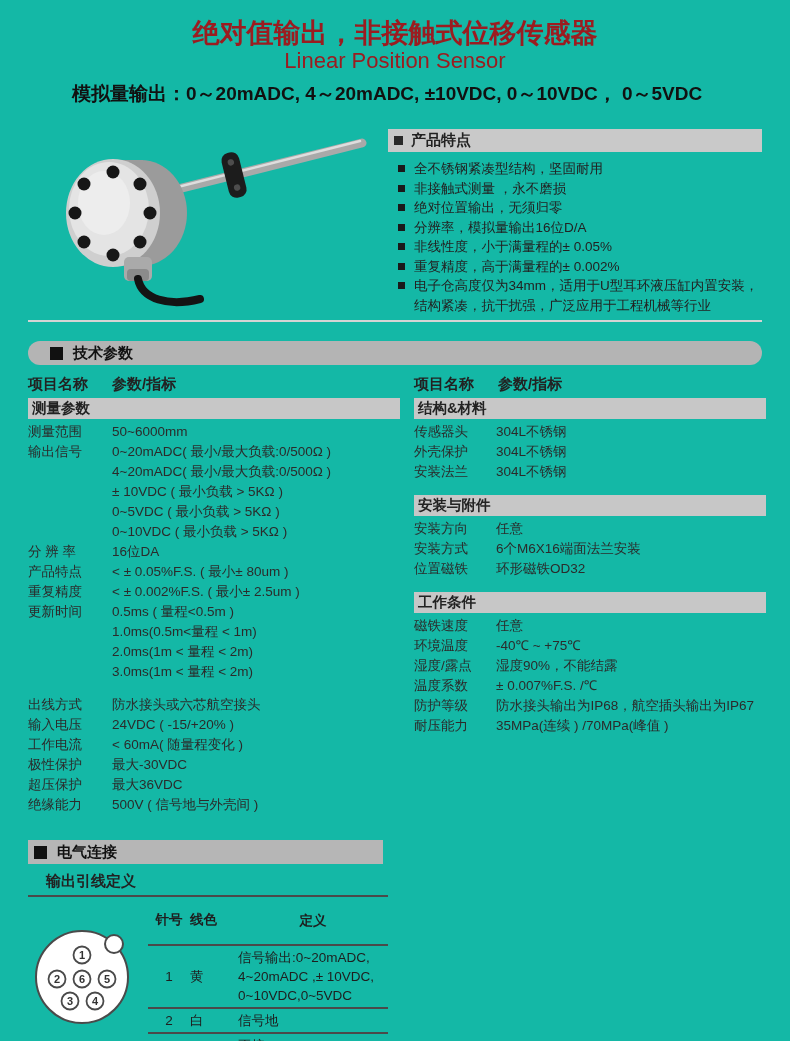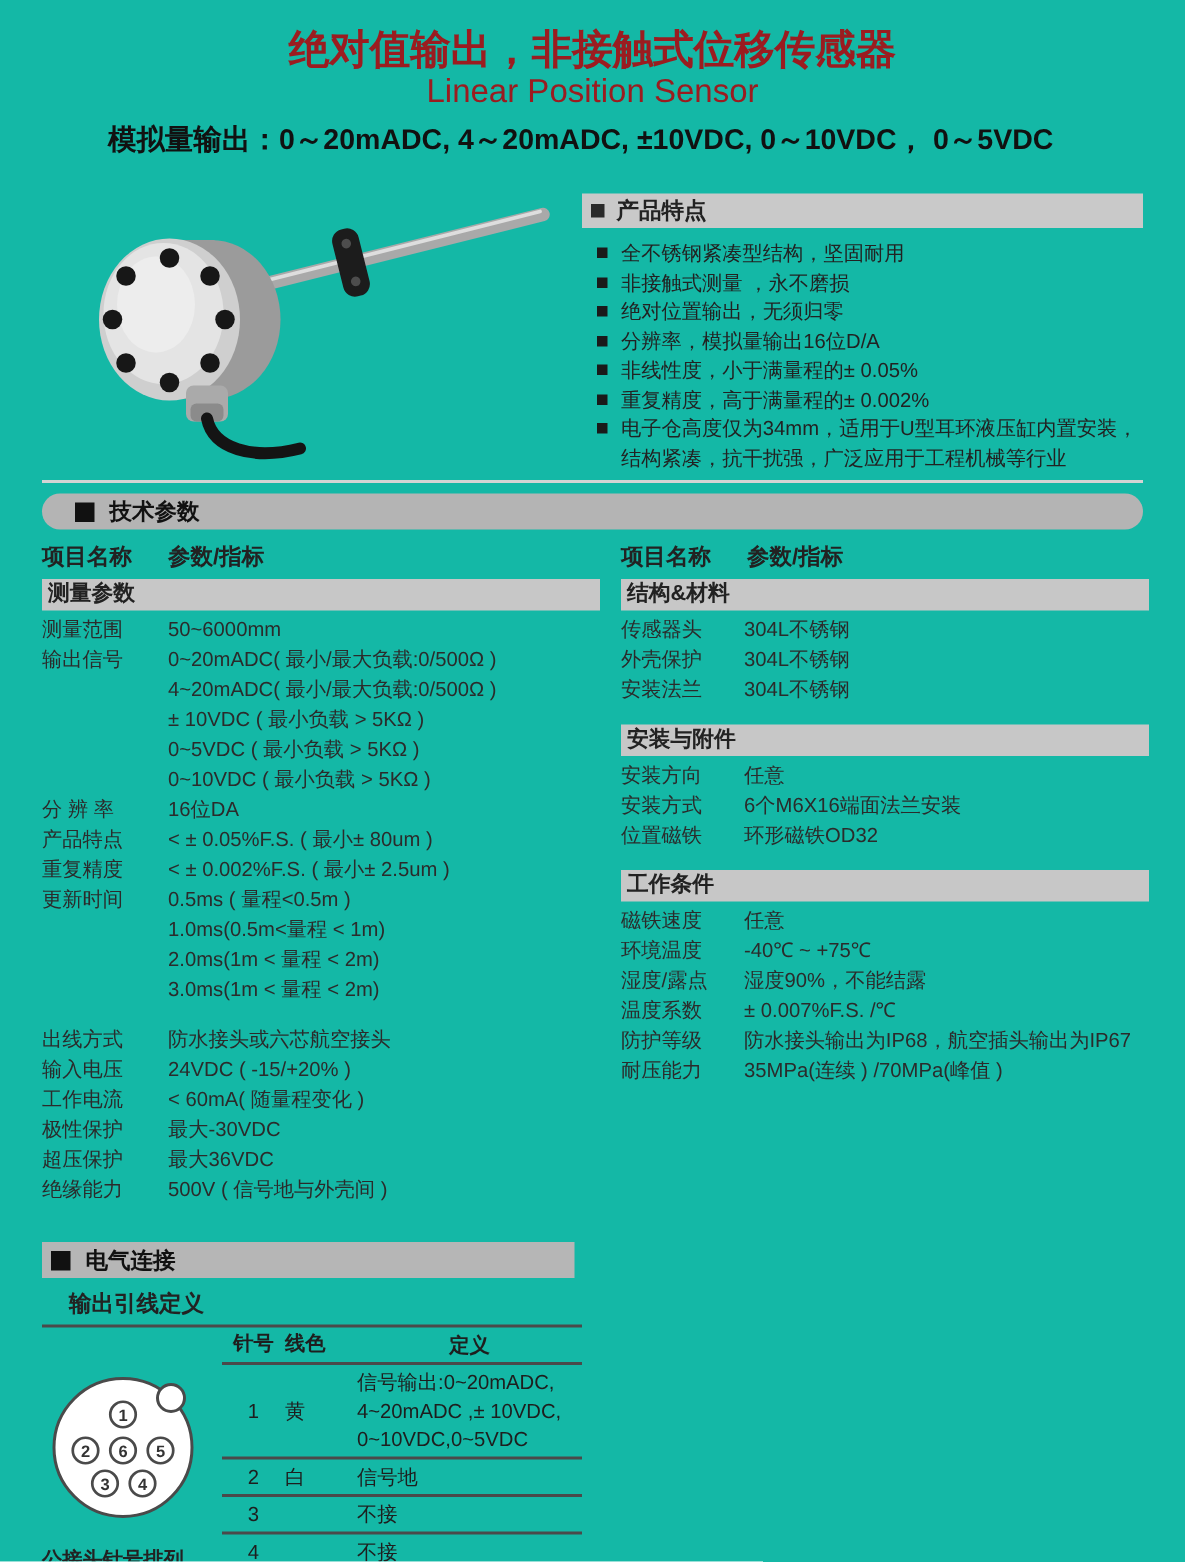--- a/index.html
+++ b/index.html
@@ -24,21 +24,21 @@
   }
   .bar-feat .sq { width:9px; height:9px; background:#2a2a2a; }
   .bar-feat span.t { font-size:15px; font-weight:bold; color:#222; }
   .feat-list { margin:7px 0 0 10px; }
   .feat-item { display:flex; gap:9px; font-size:13.5px; line-height:19.5px; color:#222; }
   .feat-item .sq { width:7px; height:7px; background:#1a1a1a; margin-top:6px; flex-shrink:0; }
 
   
   .divider { margin-top:7px; border-top:2px solid #d4d4d4; }
   .bar-main {
-    margin-top:7px; background:#b4b4b4; display:flex; align-items:center; gap:10px;
+    margin-top:19px; background:#b4b4b4; display:flex; align-items:center; gap:10px;
     padding:2px 22px; height:20px;border-radius:12px;
   }
   .bar-main .sq { width:13px; height:13px; background:#111; }
   .bar-main span.t { font-size:15px; font-weight:bold; color:#111; }
 
   
   .cols { display:flex; margin-top:8px; }
   .col-left  { width:372px; flex-shrink:0; }
   .col-right { width:352px; margin-left:14px; flex-shrink:0; }
   .col-head { display:flex; font-size:15px; font-weight:bold; color:#222; line-height:22px; margin-bottom:3px; }
@@ -58,21 +58,21 @@
     margin-top:25px; background:#b6b6b6; display:flex; align-items:center; gap:10px;
     padding:2px 6px; height:20px; width:343px;
   }
   .bar-conn .sq { width:13px; height:13px; background:#111; }
   .bar-conn span.t { font-size:15px; font-weight:bold; color:#111; }
   .conn-subtitle { margin:8px 0 4px 18px; font-size:15px; font-weight:bold; color:#222; }
   .conn-body { width:360px; border-top:2px solid #4a4a4a; display:flex; }
   .connector-area { width:120px; flex-shrink:0; padding-top:22px; }
   .conn-caption { font-size:13.5px; font-weight:bold; color:#222; line-height:16px; margin-top:4px; }
   .wtable { flex:1; font-size:13.5px; color:#1e1e1e; }
-  .wt-head { display:flex; font-weight:bold; border-bottom:2px solid #4a4a4a; padding:2px 0; }
+  .wt-head { display:flex; font-weight:bold; border-bottom:2px solid #4a4a4a; padding:14px 0; }
   .wt-row  { display:flex; border-bottom:2px solid #4a4a4a; padding:2px 0; align-items:center; }
   .c-pin   { width:42px; text-align:center; flex-shrink:0; }
   .c-color { width:48px; text-align:left; flex-shrink:0; }
   .c-def   { flex:1; line-height:19px; }
   .c-def div { white-space:nowrap; }
 </style>
 </head>
 <body>
 
 <div class="page">

